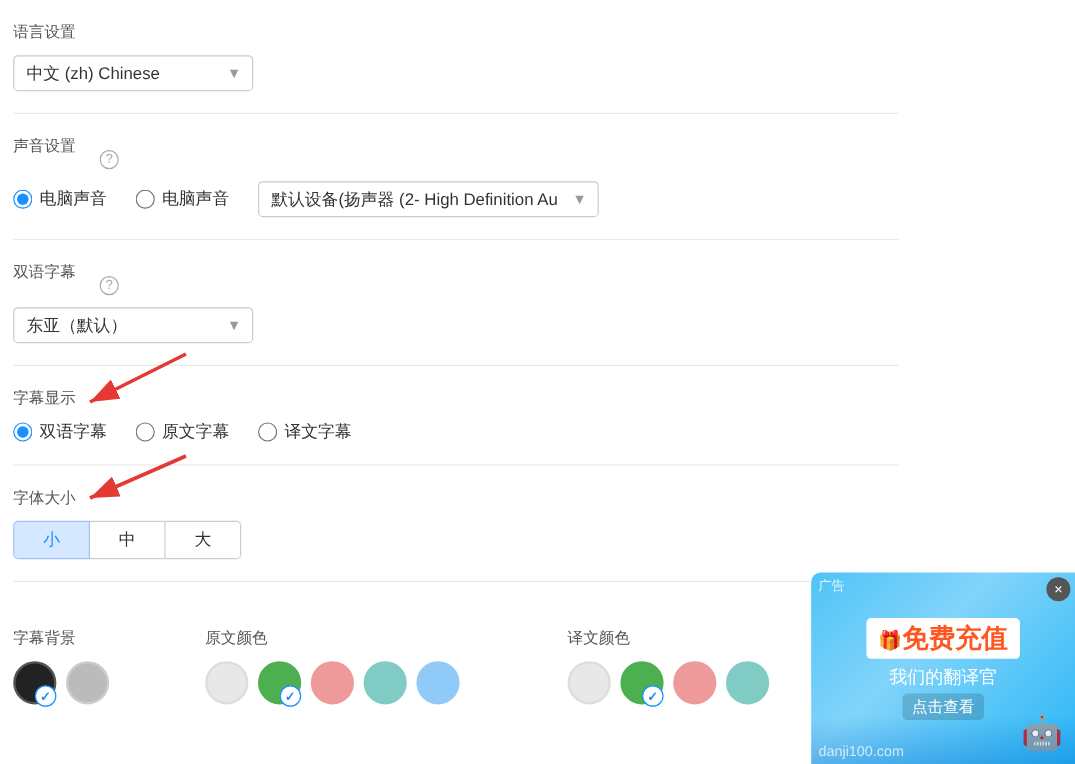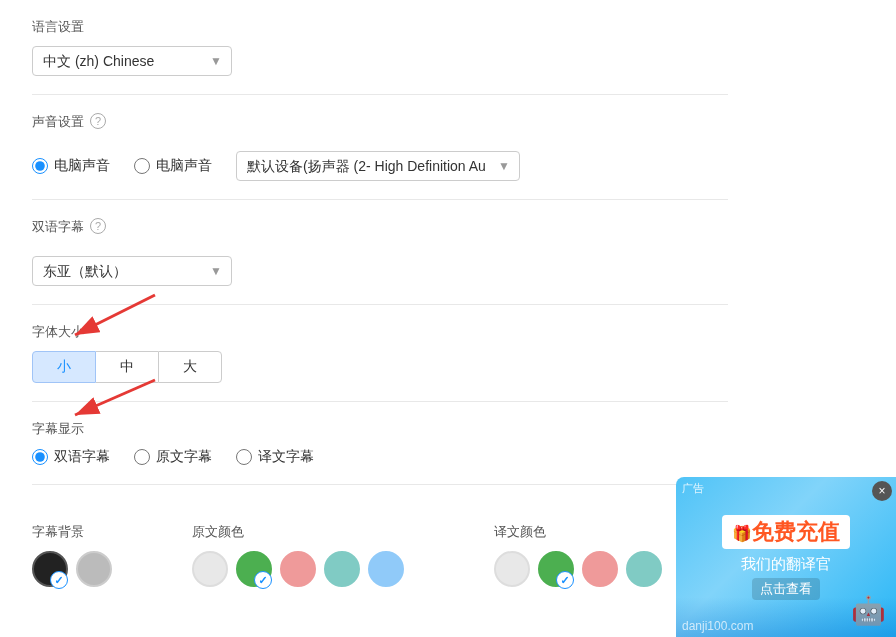--- a/index.html
+++ b/index.html
@@ -7,21 +7,21 @@
       font-family: "Microsoft YaHei", "PingFang SC", sans-serif;
       background: #fff;
       width: 896px;
       min-height: 637px;
       color: #333;
       font-size: 14px;
       position: relative;
       overflow: hidden;
     }
     .main-content {
-      padding: 18px 32px;
+      padding: 18px 11px;
       max-width: 760px;
     }
     .section {
       margin-bottom: 18px;
       padding-bottom: 18px;
       border-bottom: 1px solid #e8e8e8;
     }
     .section:last-child {
       border-bottom: none;
     }
@@ -233,22 +233,22 @@
       left: 0;
       width: 100%;
       height: 100%;
       pointer-events: none;
     }
     .section-no-border {
       margin-bottom: 12px;
     }
     .subtitle-row {
       display: flex;
-      align-items: flex-start;
-      gap: 6px;
+      align-items: flex-end;
+      gap: 20px;
       margin-bottom: 10px;
     }
     .help-icon {
       width: 16px;
       height: 16px;
       border-radius: 50%;
       border: 1px solid #aaa;
       color: #aaa;
       font-size: 11px;
       display: inline-flex;
@@ -304,46 +304,46 @@
     </div>
     <div class="select-wrapper">
       <select class="select-box">
         <option>东亚（默认）</option>
       </select>
       <span class="select-arrow">▼</span>
     </div>
   </div>
 
   <div class="section">
-    <div class="section-label">字体大小</div>
-    <div class="font-size-buttons">
-      <button class="font-btn">小</button>
-      <button class="font-btn">中</button>
-      <button class="font-btn">大</button>
-    </div>
-  </div>
-
-  <div class="section">
     <div class="section-label">字幕显示</div>
     <div class="radio-group">
       <label class="radio-item">
         <input type="radio" name="subtitle" class="radio-input" checked="" style="">
         <span class="radio-label">双语字幕</span>
       </label>
       <label class="radio-item">
         <input type="radio" name="subtitle" class="radio-input" style="">
         <span class="radio-label">原文字幕</span>
       </label>
       <label class="radio-item">
         <input type="radio" name="subtitle" class="radio-input" style="">
         <span class="radio-label">译文字幕</span>
       </label>
     </div>
   </div>
 
+  <div class="section">
+    <div class="section-label">字体大小</div>
+    <div class="font-size-buttons">
+      <button class="font-btn">小</button>
+      <button class="font-btn">中</button>
+      <button class="font-btn">大</button>
+    </div>
+  </div>
+
   <div class="section-no-border" style="display:flex; gap:15px; align-items:flex-start; padding-bottom: 20px; margin-top: 38px;">
 
     <div class="color-group">
       <div class="color-group-label">字幕背景</div>
       <div class="color-circles">
         <div class="color-circle selected" style="background:#222; border-color: #555;"></div>
         <div class="color-circle" style="background:#bbb; border-color: #ccc;"></div>
       </div>
     </div>
 

